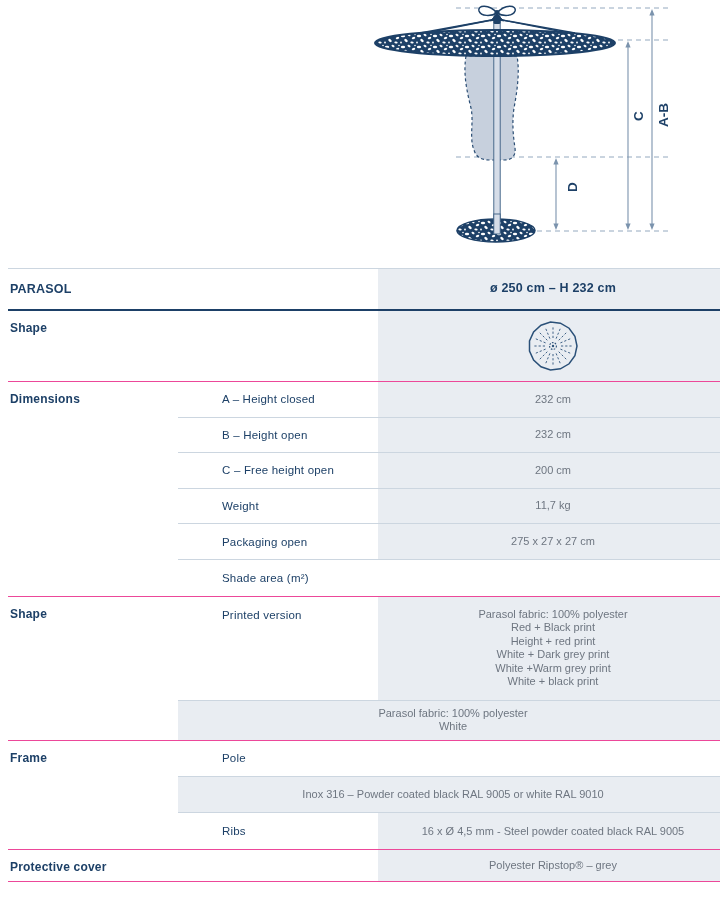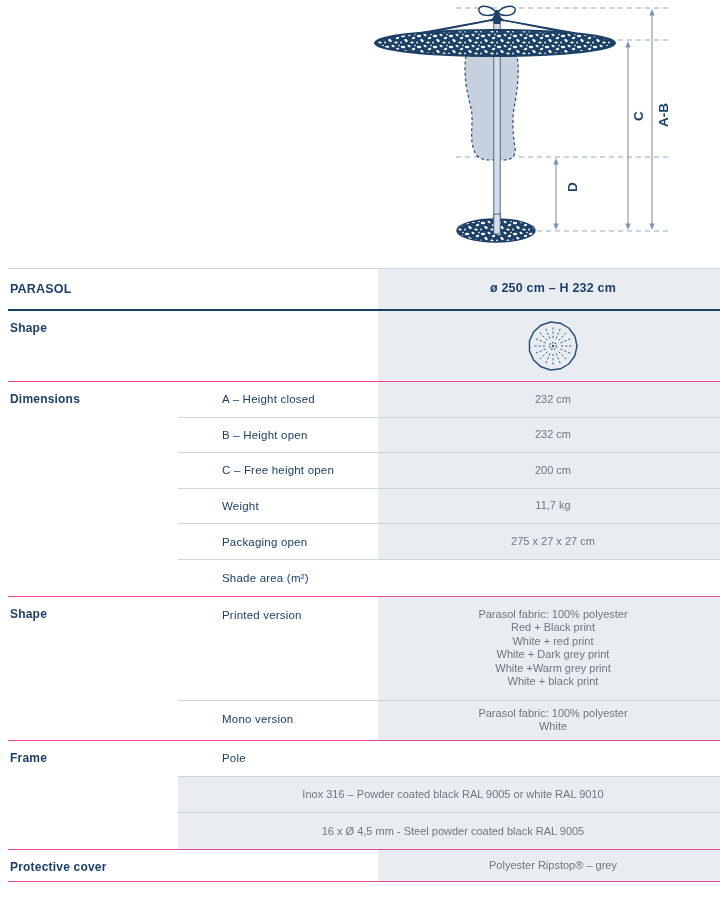--- a/index.html
+++ b/index.html
@@ -184,46 +184,46 @@
     </div>
 
     <div class="section">
       <div class="sec-left">Shape</div>
       <div class="sec-rows">
         <div class="row top-label h105">
           <div class="cell-label">Printed version</div>
           <div class="cell-value">
             <div>Parasol fabric: 100% polyester</div>
             <div>Red + Black print</div>
-            <div>White + red print</div>
+            <div>Height + red print</div>
             <div>White + Dark grey print</div>
             <div>White +Warm grey print</div>
             <div>White + black print</div>
           </div>
         </div>
         <div class="row top-label h38">
-          <div class="cell-label">Mono version</div>
           <div class="cell-value">
             <div>Parasol fabric: 100% polyester</div>
             <div>White</div>
           </div>
         </div>
       </div>
     </div>
 
     <div class="section">
       <div class="sec-left">Frame</div>
       <div class="sec-rows">
         <div class="row h36">
           <div class="cell-label">Pole</div>
         </div>
         <div class="row h36">
           <div class="cell-value">Inox 316 – Powder coated black RAL 9005 or white RAL 9010</div>
         </div>
         <div class="row h36">
+          <div class="cell-label">Ribs</div>
           <div class="cell-value">16 x Ø 4,5 mm - Steel powder coated black RAL 9005</div>
         </div>
       </div>
     </div>
 
     <div class="section">
       <div class="sec-left h31">Protective cover</div>
       <div class="sec-rows">
         <div class="row h31">
           <div class="cell-label"></div>

